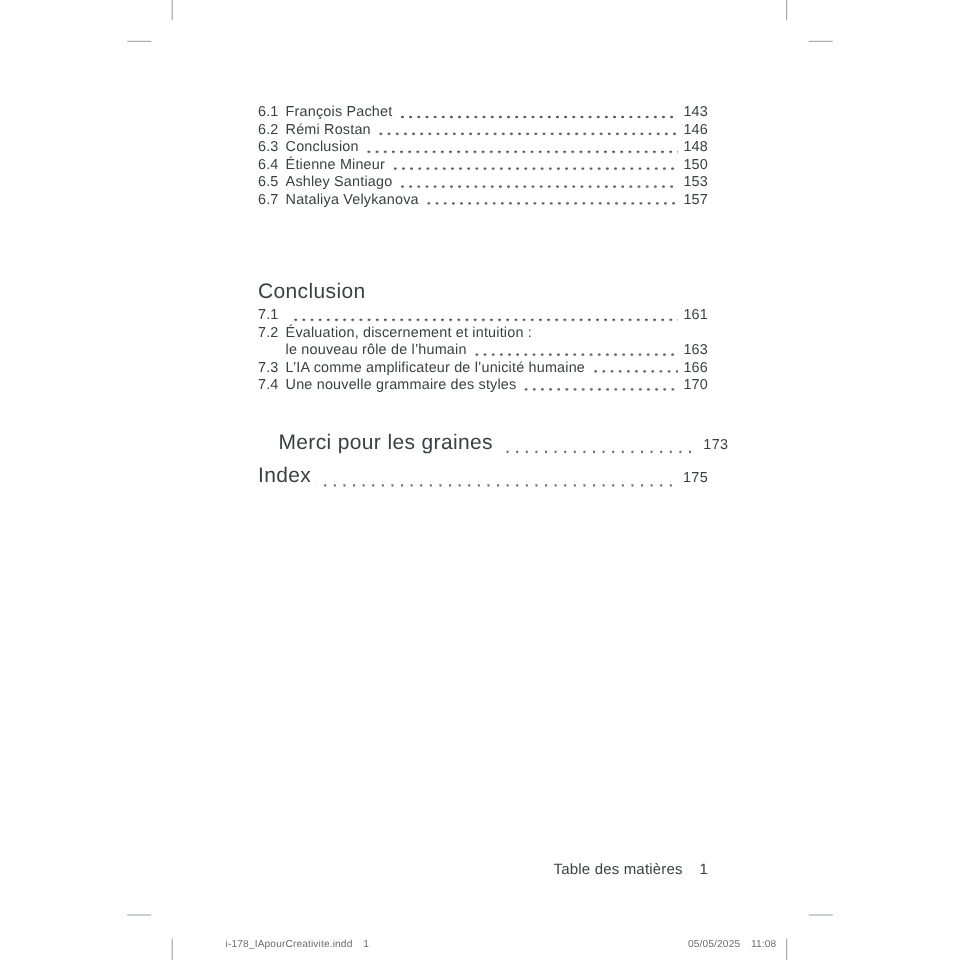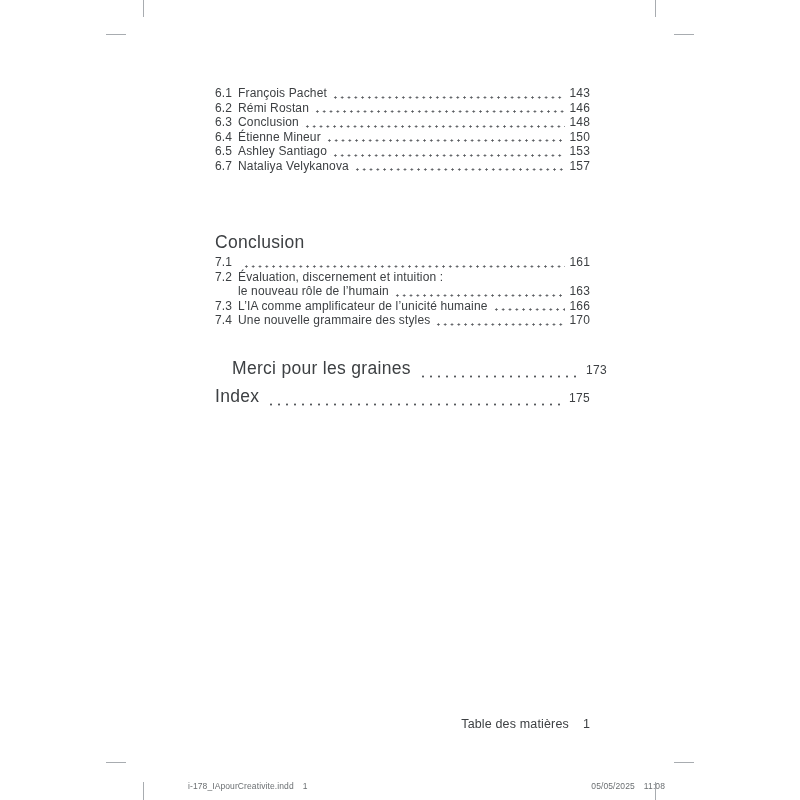--- a/index.html
+++ b/index.html
@@ -95,21 +95,21 @@
   .slug {
     position: absolute;
     top: 781px;
     font-size: 8.5px;
     letter-spacing: 0.1px;
     color: #6b6f72;
     display: flex;
     align-items: baseline;
   }
   .slug-left { left: 155px; margin-left: 33px; }
-  .slug-right { right: 135px; }
+  .slug-right { right: 153px; }
   .slug .gap { display: inline-block; width: 9px; }
 </style>
 </head>
 <body>
 
 <div class="canvas">
 
   <div class="crop v" style="left:143px; top:0; height:17px;"></div>
   <div class="crop v" style="left:655px; top:0; height:17px;"></div>
   <div class="crop h" style="left:106px; top:34px;"></div>

